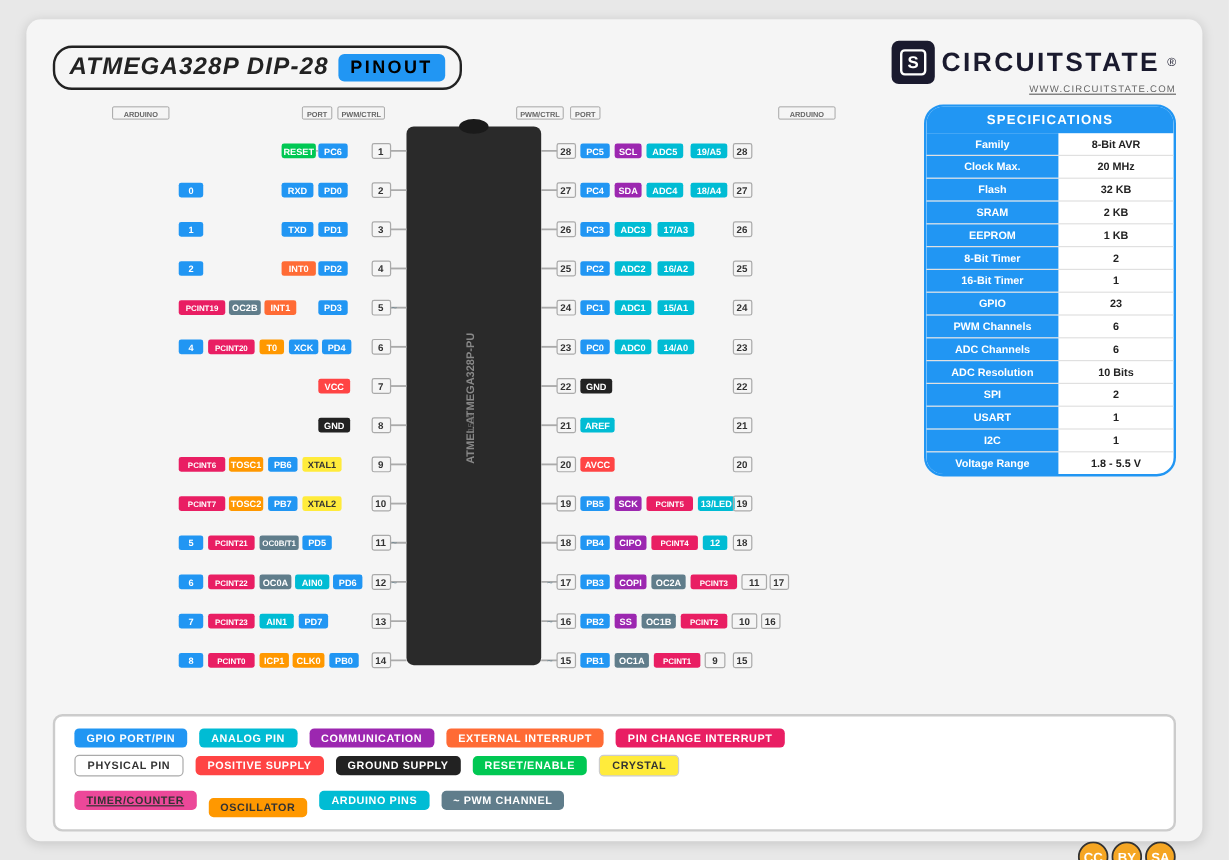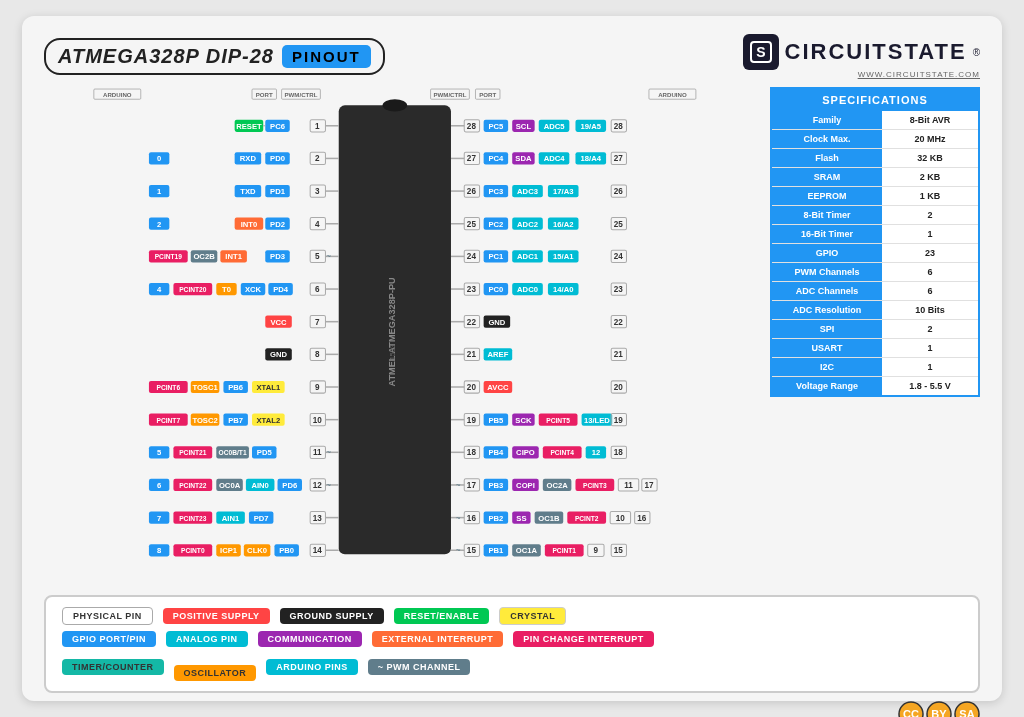--- a/index.html
+++ b/index.html
@@ -104,21 +104,21 @@
       display: flex;
       flex-direction: column;
       align-items: center;
     }
 
     
     .specs-panel {
       width: 210px;
       background: white;
       border: 2px solid #2196F3;
-      border-radius: 0;
+      border-radius: 16px;
       overflow: hidden;
       height: fit-content;
     }
     .specs-header {
       background: #2196F3;
       color: white;
       text-align: center;
       font-size: 11px;
       font-weight: 900;
       padding: 5px;
@@ -182,21 +182,21 @@
     .legend-physical { background: white; border: 1.5px solid #aaa; color: #333; }
     .legend-positive { background: #ff4444; color: white; }
     .legend-ground { background: #222; color: white; }
     .legend-reset { background: #00c853; color: white; }
     .legend-crystal { background: #ffeb3b; color: #333; border: 1px solid #ccc; }
     .legend-gpio { background: #2196F3; color: white; }
     .legend-analog { background: #00bcd4; color: white; }
     .legend-comm { background: #9c27b0; color: white; }
     .legend-extint { background: #ff6b35; color: white; }
     .legend-pinchange { background: #e91e63; color: white; }
-    .legend-timer { background: #14b8a6; color: #333; }
+    .legend-timer { background: #ec4899; color: #333; text-decoration: underline; }
     .legend-osc { background: #ff9800; color: #333; margin-top: 12px; }
     .legend-arduino { background: #00bcd4; color: white; }
     .legend-pwm { background: #607d8b; color: white; }
 
     
     .bottom-row {
       display: flex;
       align-items: flex-end;
       justify-content: flex-start;
       margin-top: 4px;
@@ -668,50 +668,50 @@
     <div class="specs-label">Voltage Range</div>
     <div class="specs-value">1.8 - 5.5 V</div>
   </div>
         </div>
     </div>
   </div>
 
   <div class="legend-area">
     <div class="legend-row">
       <div class="legend-item">
-        <span class="legend-box legend-physical">PHYSICAL PIN</span>
-      </div>
-      <div class="legend-item">
-        <span class="legend-box legend-positive">POSITIVE SUPPLY</span>
-      </div>
-      <div class="legend-item">
-        <span class="legend-box legend-ground">GROUND SUPPLY</span>
-      </div>
-      <div class="legend-item">
-        <span class="legend-box legend-reset">RESET/ENABLE</span>
-      </div>
-      <div class="legend-item">
-        <span class="legend-box legend-crystal">CRYSTAL</span>
+        <span class="legend-box legend-gpio">GPIO PORT/PIN</span>
+      </div>
+      <div class="legend-item">
+        <span class="legend-box legend-analog">ANALOG PIN</span>
+      </div>
+      <div class="legend-item">
+        <span class="legend-box legend-comm">COMMUNICATION</span>
+      </div>
+      <div class="legend-item">
+        <span class="legend-box legend-extint">EXTERNAL INTERRUPT</span>
+      </div>
+      <div class="legend-item">
+        <span class="legend-box legend-pinchange">PIN CHANGE INTERRUPT</span>
       </div>
     </div>
     <div class="legend-row">
       <div class="legend-item">
-        <span class="legend-box legend-gpio">GPIO PORT/PIN</span>
-      </div>
-      <div class="legend-item">
-        <span class="legend-box legend-analog">ANALOG PIN</span>
-      </div>
-      <div class="legend-item">
-        <span class="legend-box legend-comm">COMMUNICATION</span>
-      </div>
-      <div class="legend-item">
-        <span class="legend-box legend-extint">EXTERNAL INTERRUPT</span>
-      </div>
-      <div class="legend-item">
-        <span class="legend-box legend-pinchange">PIN CHANGE INTERRUPT</span>
+        <span class="legend-box legend-physical">PHYSICAL PIN</span>
+      </div>
+      <div class="legend-item">
+        <span class="legend-box legend-positive">POSITIVE SUPPLY</span>
+      </div>
+      <div class="legend-item">
+        <span class="legend-box legend-ground">GROUND SUPPLY</span>
+      </div>
+      <div class="legend-item">
+        <span class="legend-box legend-reset">RESET/ENABLE</span>
+      </div>
+      <div class="legend-item">
+        <span class="legend-box legend-crystal">CRYSTAL</span>
       </div>
     </div>
     <div class="legend-row">
       <div class="legend-item">
         <span class="legend-box legend-timer">TIMER/COUNTER</span>
       </div>
       <div class="legend-item">
         <span class="legend-box legend-osc">OSCILLATOR</span>
       </div>
       <div class="legend-item">

